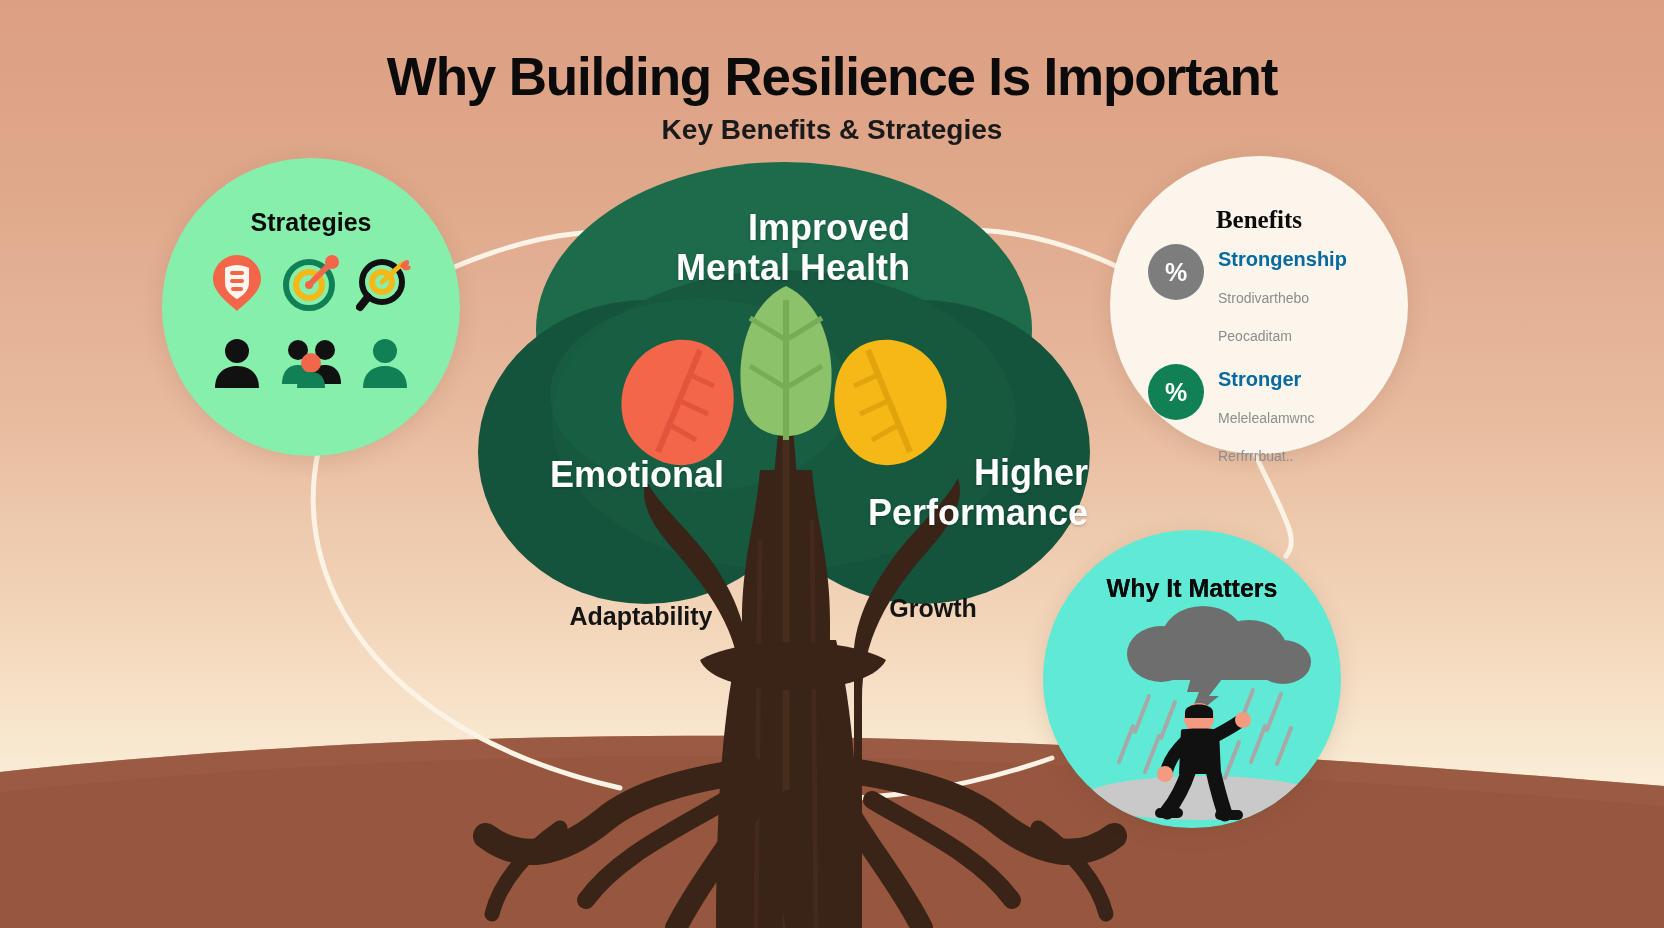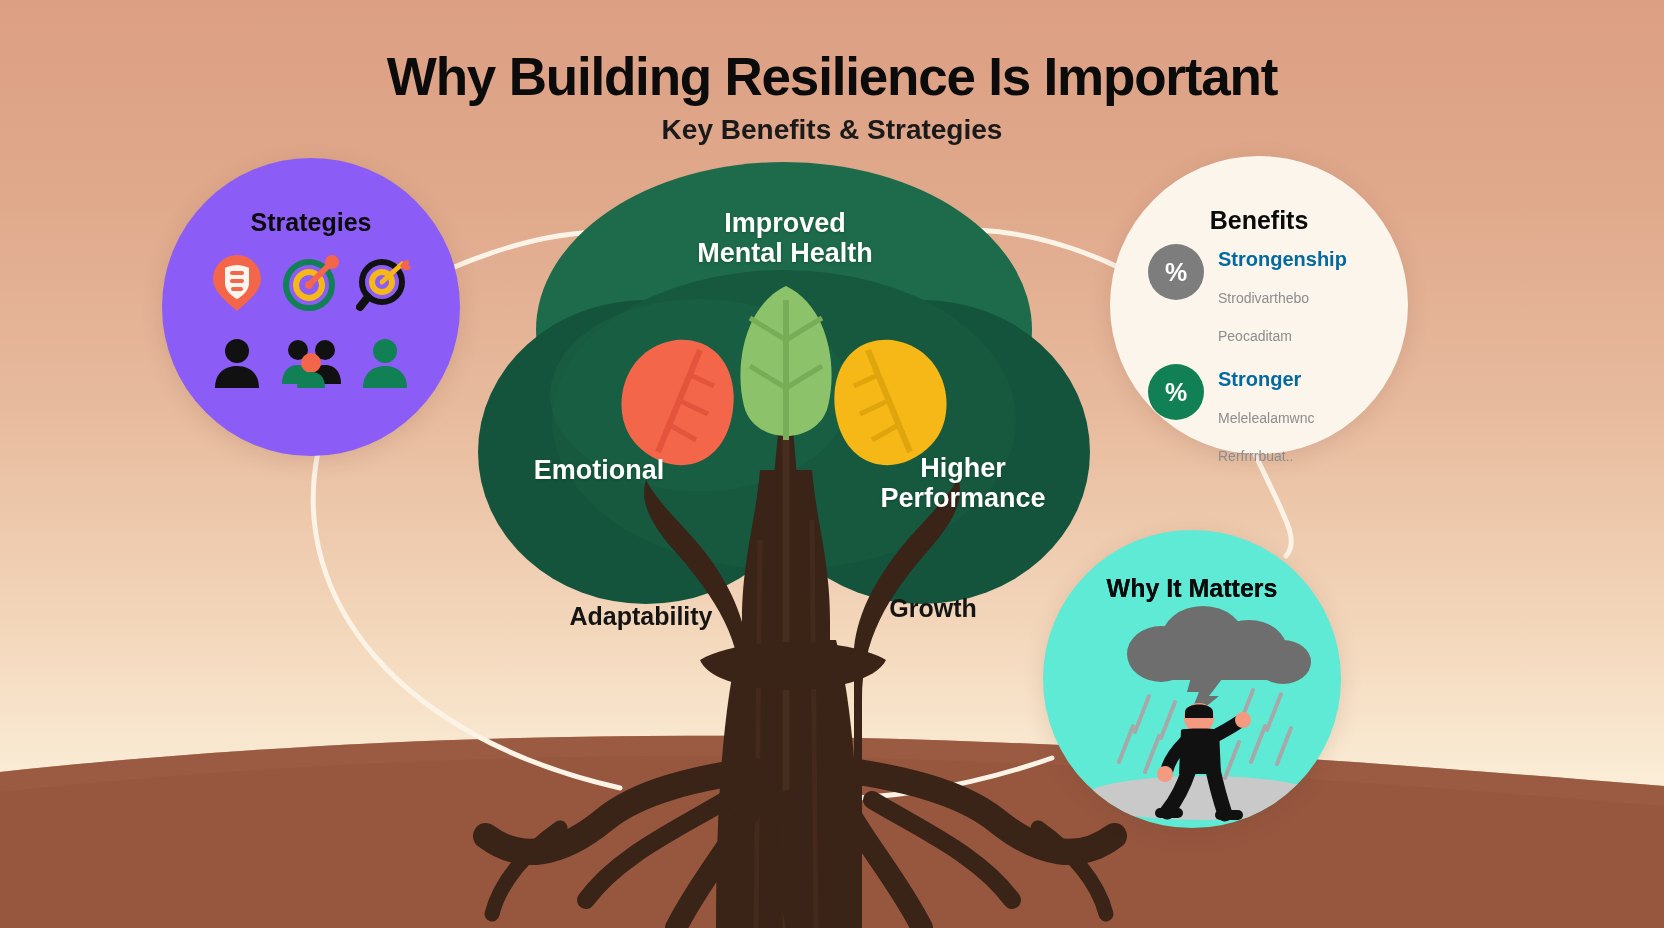--- a/index.html
+++ b/index.html
@@ -34,60 +34,60 @@
   }
 
   
   .connectors{position:absolute;inset:0;pointer-events:none;}
 
   
   .tree{position:absolute;left:0;top:0;width:1664px;height:928px;}
 
   
   .canopy-label{
-    position:absolute;text-align:center;color:#ffffff;
-    font-size:27px;font-weight:bold;line-height:1.12;
+    position:absolute;text-align:right;color:#ffffff;
+    font-size:36px;font-weight:bold;line-height:1.12;
     text-shadow:0 1px 3px rgba(0,0,0,.22);
   }
   .cl-top{left:660px;top:208px;width:250px;}
   .cl-left{left:474px;top:455px;width:250px;}
   .cl-right{left:838px;top:453px;width:250px;}
 
   .ground-label{
     position:absolute;text-align:center;color:#141414;
     font-size:25px;font-weight:bold;line-height:1.15;
   }
   .gl-left{left:516px;top:602px;width:250px;}
   .gl-right{left:818px;top:594px;width:230px;}
 
   
   .bubble{
     position:absolute;border-radius:50%;
     box-shadow:0 5px 22px rgba(90,50,30,.13);
   }
   .bubble-strategies{
     left:162px;top:158px;width:298px;height:298px;
-    background:#8b5cf6;
+    background:#86efac;
   }
   .bubble-benefits{
     left:1110px;top:156px;width:298px;height:298px;
     background:#fbf5ec;
   }
   .bubble-why{
     left:1043px;top:530px;width:298px;height:298px;
     background:#5eead4;
     overflow:hidden;
   }
 
   .bubble-title{
     position:absolute;left:0;width:100%;text-align:center;
     font-size:25px;font-weight:bold;color:#0b0b0b;
   }
   .bt-strategies{top:50px;}
-  .bt-benefits{top:50px;}
+  .bt-benefits{top:50px;font-family:Liberation Serif, serif;}
   .bt-why{top:44px;}
 
   
   .icon-grid{
     position:absolute;left:38px;top:94px;width:222px;
     display:grid;grid-template-columns:repeat(3,1fr);
     row-gap:18px;justify-items:center;align-items:center;
   }
   .icon-cell{width:62px;height:62px;display:flex;align-items:center;justify-content:center;}
 

